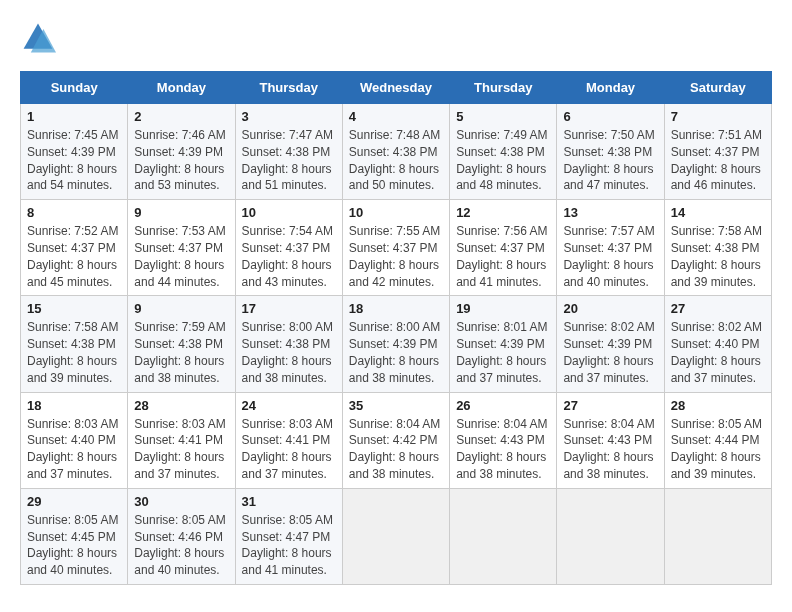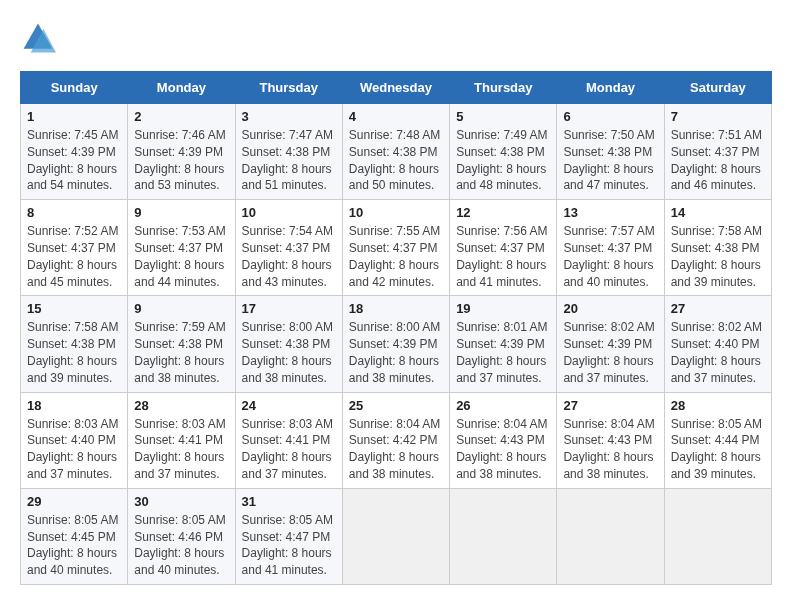--- a/index.html
+++ b/index.html
@@ -221,21 +221,21 @@
         </td>
         <td>
           <span class="day-num">28</span>
           <div class="day-info">Sunrise: 8:03 AM<br>Sunset: 4:41 PM<br>Daylight: 8 hours and 37 minutes.</div>
         </td>
         <td>
           <span class="day-num">24</span>
           <div class="day-info">Sunrise: 8:03 AM<br>Sunset: 4:41 PM<br>Daylight: 8 hours and 37 minutes.</div>
         </td>
         <td>
-          <span class="day-num">25</span>
+          <span class="day-num">35</span>
           <div class="day-info">Sunrise: 8:04 AM<br>Sunset: 4:42 PM<br>Daylight: 8 hours and 38 minutes.</div>
         </td>
         <td>
           <span class="day-num">26</span>
           <div class="day-info">Sunrise: 8:04 AM<br>Sunset: 4:43 PM<br>Daylight: 8 hours and 38 minutes.</div>
         </td>
         <td>
           <span class="day-num">27</span>
           <div class="day-info">Sunrise: 8:04 AM<br>Sunset: 4:43 PM<br>Daylight: 8 hours and 38 minutes.</div>
         </td>

